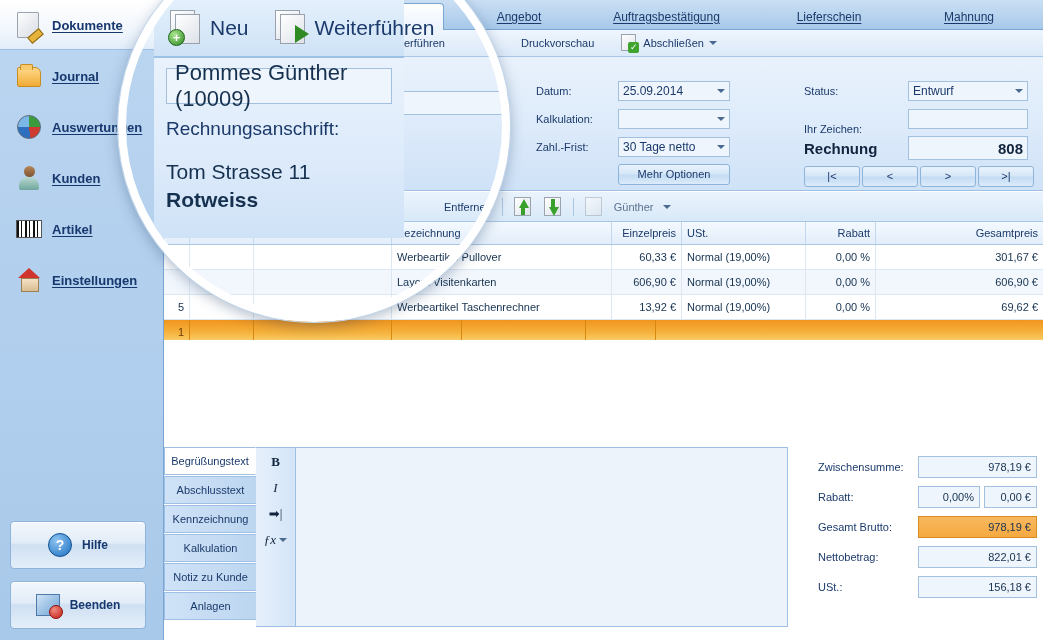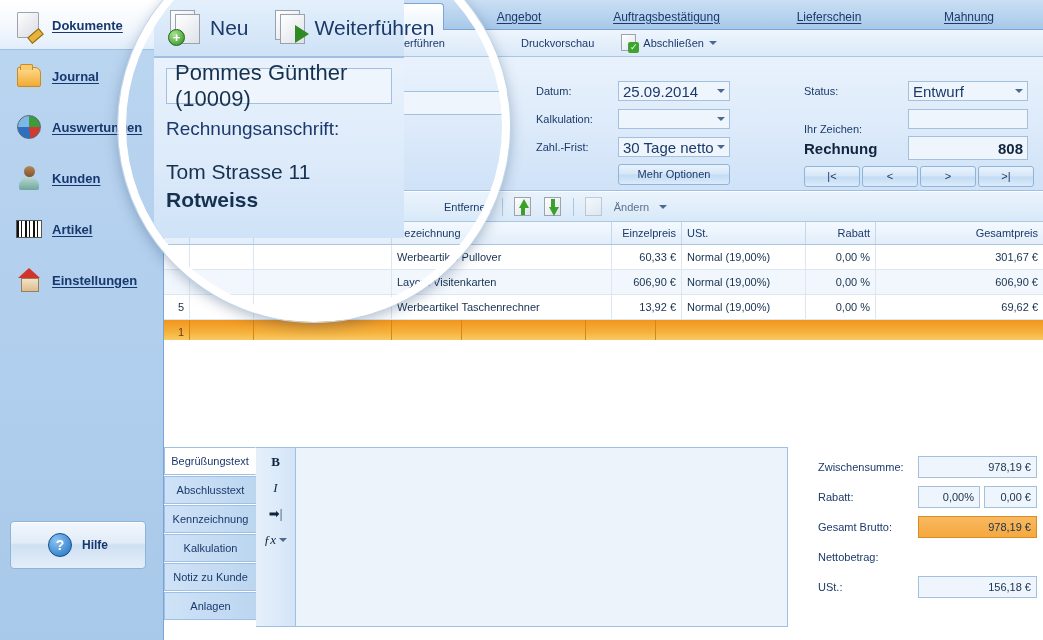--- a/index.html
+++ b/index.html
@@ -116,21 +116,21 @@
   
   .hdr-panel {
     position:absolute; left:0; top:57px; width:879px; height:134px;
     background: linear-gradient(to bottom,#e9f2fc 0%, #dceafa 55%, #cfe2f7 100%);
     border-bottom: 1px solid #9dc0e4;
   }
 
   .fld-label { font-size:11px; color:#1b3a6b; }
   .fld {
     background:#eff5fc; border:1px solid #a3c0de; height:20px;
-    display:flex; align-items:center; padding:0 4px; font-size:15px; color:#1b3a6b;
+    display:flex; align-items:center; padding:0 4px; font-size:12px; color:#1b3a6b;
   }
   .fld .dd { margin-left:auto; }
   .btn-std {
     background: linear-gradient(to bottom,#eaf3fc 0%, #d5e6f8 48%, #c3dbf3 52%, #dbebfb 100%);
     border:1px solid #8fb4da; border-radius:3px; height:21px;
     display:flex;align-items:center;justify-content:center; font-size:11px; color:#1b3a6b;
   }
 
   
   .grid { position:absolute; left:0; top:222px; width:879px; height:118px; }
@@ -253,20 +253,24 @@
     <div class="nav-item" style="top:255px;">
       <span class="nav-icon">
           <span class="ic-house"></span>
         </span>
       <span class="nav-label">Einstellungen</span>
     </div>
 
     <div class="side-btn" style="top:521px;">
       <span class="ic-help">?</span>
       <span>Hilfe</span>
+    </div>
+    <div class="side-btn" style="top:581px;">
+      <span class="ic-exit"></span>
+      <span>Beenden</span>
     </div>
   </div>
 
   <div class="main">
 
     <div class="tabstrip">
       <div class="tab active" style="left:10px; width:270px;">
         <span>Rechnung</span>
       </div>
       <div class="tab" style="left:300px; width:110px;">
@@ -403,21 +407,21 @@
       <span class="ic-mini" style="width:20px;height:20px;">
         <span class="ic-page" style="width:17px;height:19px;"></span>
         <span style="position:absolute;left:6px;bottom:1px;width:0;height:0;border-left:5px solid transparent;
                      border-right:5px solid transparent;border-top:9px solid #39a02c;"></span>
         <span style="position:absolute;left:8px;top:2px;width:4px;height:8px;background:#39a02c;"></span>
       </span>
       <span style="width:1px;height:18px;background:#a9c6e4;"></span>
       <span class="ic-mini" style="width:20px;height:20px;opacity:.5;">
         <span class="ic-page" style="width:17px;height:19px;"></span>
       </span>
-      <span style="font-size:11px;color:#5b728f;">Ändern</span>
+      <span style="font-size:11px;color:#5b728f;">Günther</span>
       <span class="caret"></span>
     </div>
 
     <div class="grid">
       <div class="grid-hdr">
         <div style="width:26px;"></div>
         <div style="width:64px;"></div>
         <div style="width:138px;"></div>
         <div style="width:220px;">Bezeichnung</div>
         <div style="width:70px;justify-content:flex-end;">Einzelpreis</div>
@@ -519,20 +523,21 @@
           <span class="tot-lbl">Rabatt:</span>
           <span class="tot-val" style="flex:0 0 62px;margin-right:4px;">0,00%</span>
           <span class="tot-val">0,00 €</span>
         </div>
         <div class="tot-row">
           <span class="tot-lbl">Gesamt Brutto:</span>
           <span class="tot-val hi">978,19 €</span>
         </div>
         <div class="tot-row">
           <span class="tot-lbl">Nettobetrag:</span>
+          <span class="tot-val">822,01 €</span>
         </div>
         <div class="tot-row">
           <span class="tot-lbl">USt.:</span>
           <span class="tot-val">156,18 €</span>
         </div>
       </div>
     </div>
   </div>
 
   <div class="mag-wrap">

